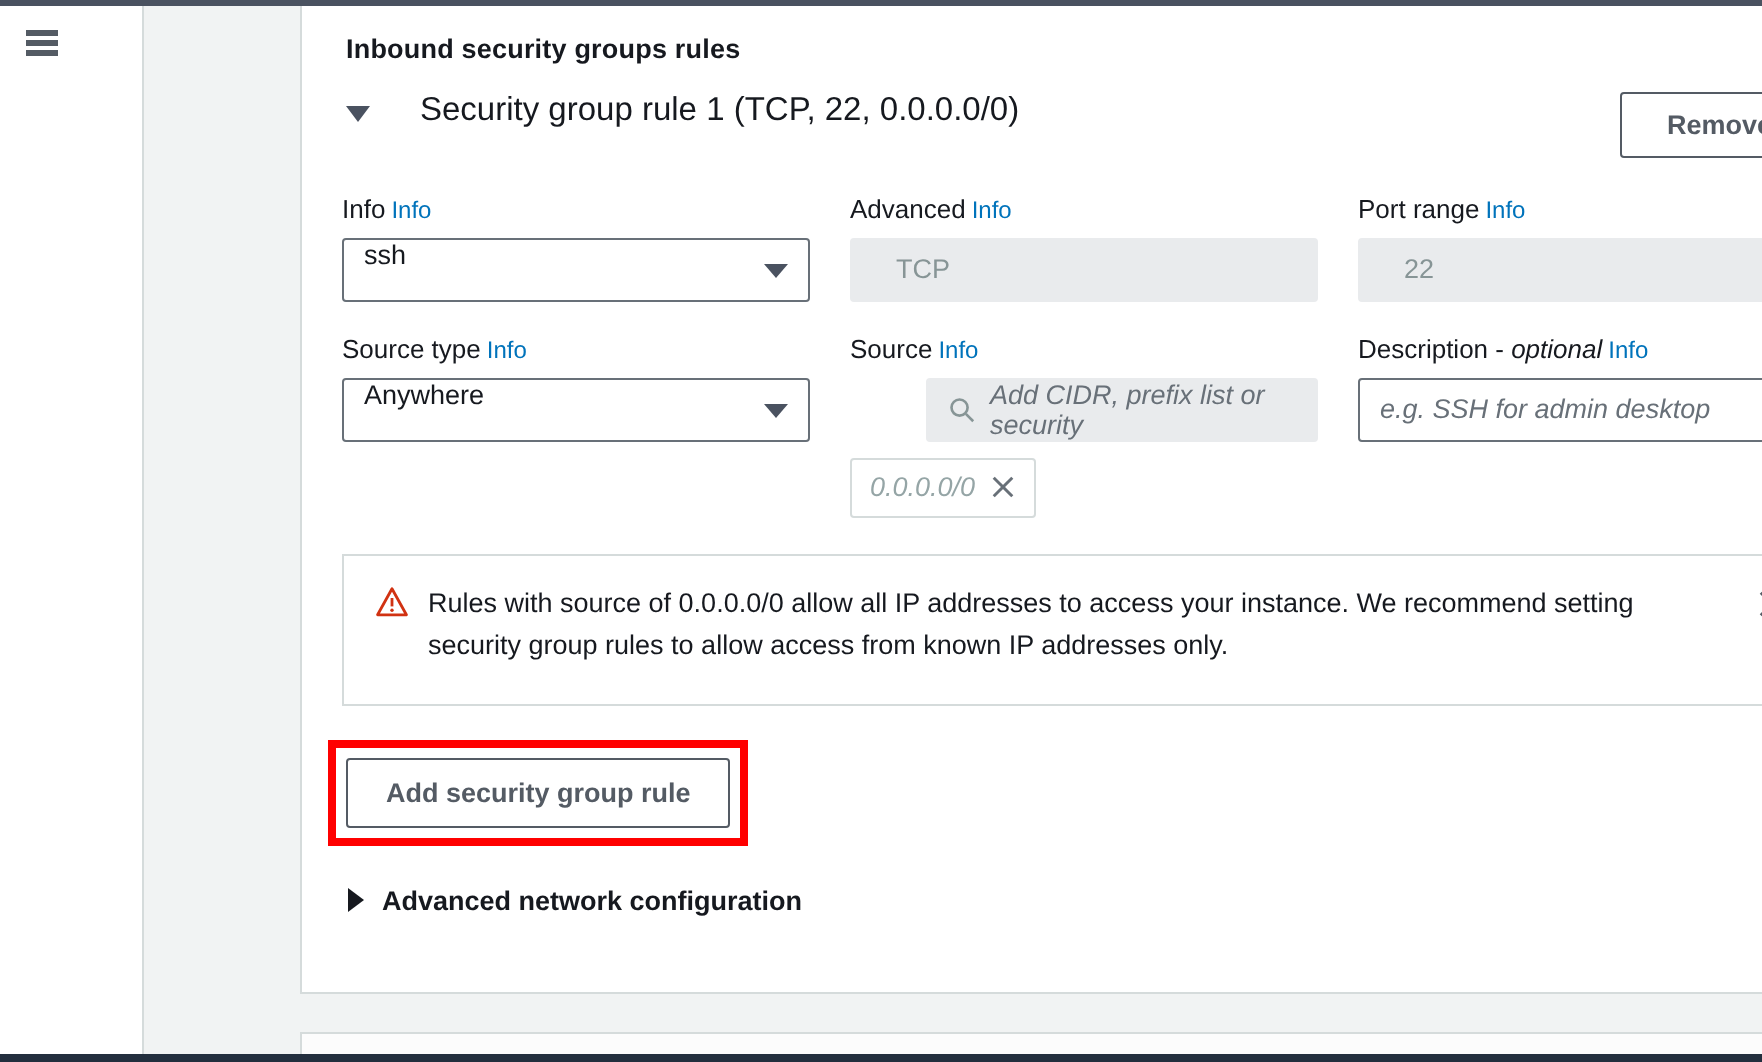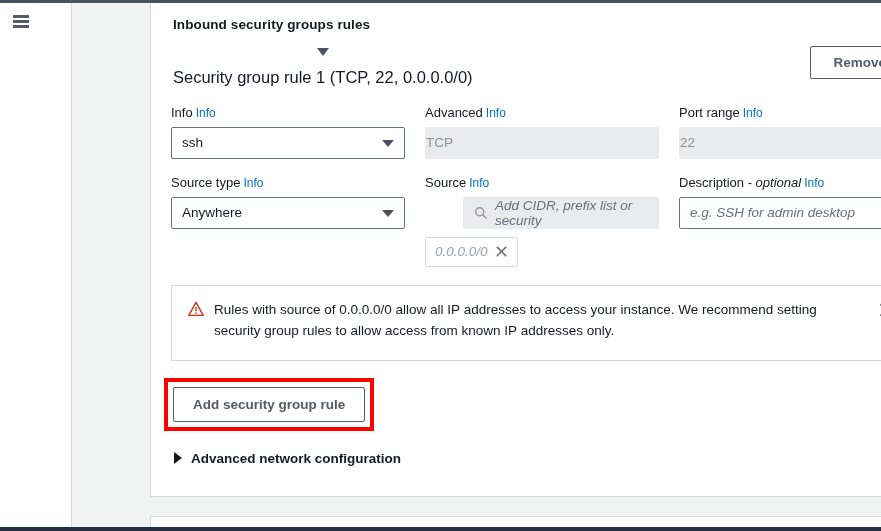--- a/index.html
+++ b/index.html
@@ -77,24 +77,23 @@
 
   .rule-header {
     display: flex;
     align-items: flex-start;
     justify-content: space-between;
     margin: 0 0 18px 0;
   }
   .rule-title-wrap {
     display: flex;
     align-items: center;
-    gap: 12px;
+    gap: 25px;
     padding-left: 2px;
     cursor: pointer;
-    flex-direction: column;
   }
   .tri-down {
     width: 0; height: 0;
     border-left: 6px solid transparent;
     border-right: 6px solid transparent;
     border-top: 8px solid #4a5260;
     margin-top: 2px;
   }
   .tri-right {
     width: 0; height: 0;
@@ -145,21 +144,21 @@
     cursor: pointer;
   }
 
   .select {
     position: relative;
     height: 32px;
     border: 1px solid #687078;
     border-radius: 2px;
     background: #ffffff;
     display: flex;
-    align-items: center;
+    align-items: flex-start;
     padding: 0 10px;
     font-size: 13.5px;
     color: #16191f;
     cursor: pointer;
   }
   .caret {
     position: absolute;
     right: 10px; top: 50%;
     margin-top: -3px;
     width: 0; height: 0;
@@ -167,21 +166,21 @@
     border-right: 6px solid transparent;
     border-top: 7px solid #4a5260;
   }
   .input-disabled {
     height: 32px;
     background: #e9ebed;
     border: 1px solid #e9ebed;
     border-radius: 2px;
     display: flex;
     align-items: center;
-    padding: 0 0;
+    padding: 0 22px;
     font-size: 13.5px;
     color: #879596;
   }
   .input-search {
     height: 32px;
     background: #e9ebed;
     border: 1px solid #e9ebed;
     border-radius: 2px;
     display: flex;
     align-items: center;

